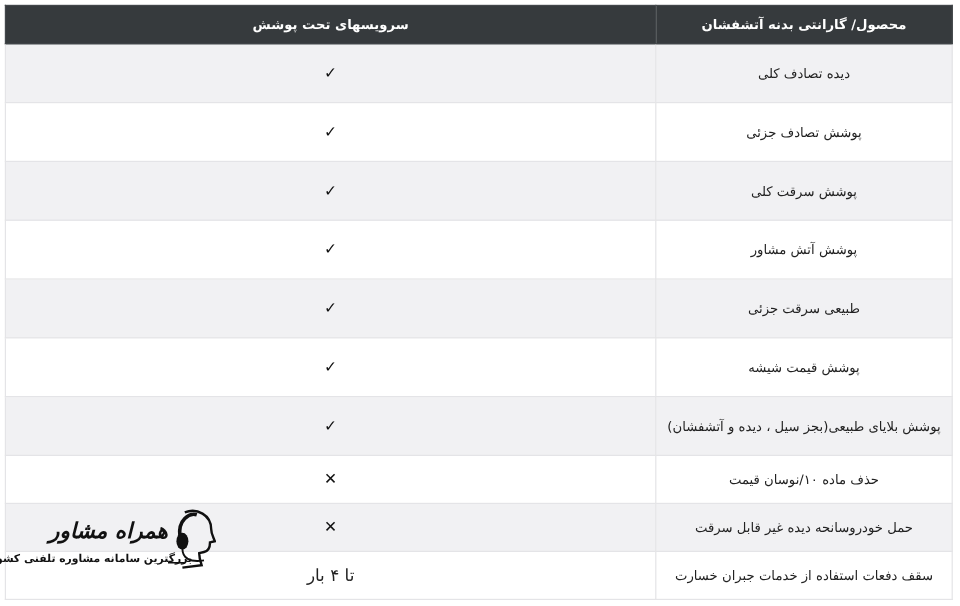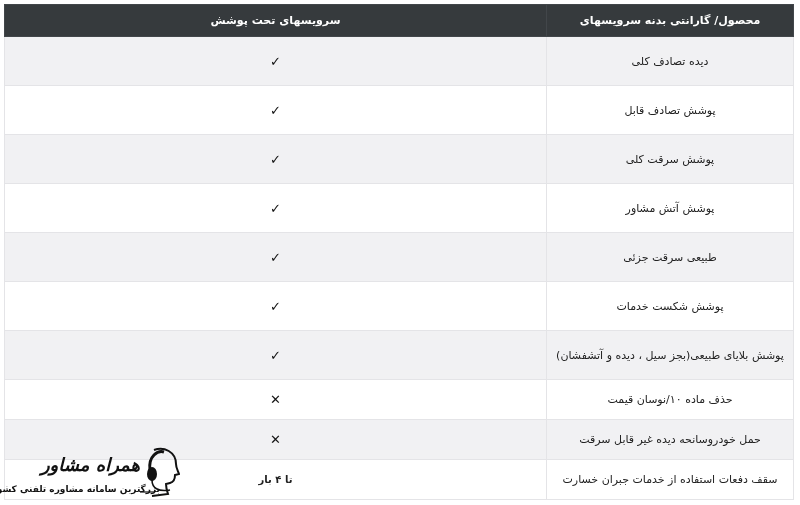--- a/index.html
+++ b/index.html
@@ -49,30 +49,30 @@
     tr.row.short td { height: 39px; }
     tr.row:nth-child(odd) td { background: #f1f1f3; }
     tr.row:nth-child(even) td { background: #ffffff; }
     .mark {
       display: inline-block;
       font-size: 13px;
       font-weight: bold;
       color: #111111;
     }
     .text-value {
-      font-size: 10px;
-      font-weight: bold;
+      font-size: 14px;
+      font-weight: normal;
       color: #222;
     }
 
     
     .logo {
       position: absolute;
       left: 4px;
-      top: 444px;
+      top: 421px;
       width: 180px;
       height: 58px;
       direction: rtl;
       text-align: right;
     }
     .logo-brand {
       position: absolute;
       right: 44px;
       top: 10px;
       font-family: "DejaVu Serif", serif;
@@ -99,47 +99,47 @@
       height: 56px;
     }
   </style>
 </head>
 <body>
 
 <div class="table-wrap">
   <table>
     <thead>
       <tr>
-        <th class="col-product">محصول/ گارانتی بدنه سرویسهای</th>
+        <th class="col-product">محصول/ گارانتی بدنه آتشفشان</th>
         <th class="col-services">سرویسهای تحت پوشش</th>
       </tr>
     </thead>
     <tbody>
       <tr class="row">
         <td>دیده تصادف کلی</td>
         <td><span class="mark">✓</span></td>
       </tr>
       <tr class="row">
-        <td>پوشش تصادف قابل</td>
+        <td>پوشش تصادف جزئی</td>
         <td><span class="mark">✓</span></td>
       </tr>
       <tr class="row">
         <td>پوشش سرقت کلی</td>
         <td><span class="mark">✓</span></td>
       </tr>
       <tr class="row">
         <td>پوشش آتش مشاور</td>
         <td><span class="mark">✓</span></td>
       </tr>
       <tr class="row">
         <td>طبیعی سرقت جزئی</td>
         <td><span class="mark">✓</span></td>
       </tr>
       <tr class="row">
-        <td>پوشش شکست خدمات</td>
+        <td>پوشش قیمت شیشه</td>
         <td><span class="mark">✓</span></td>
       </tr>
       <tr class="row">
         <td>پوشش بلایای طبیعی(بجز سیل ، دیده و آتشفشان)</td>
         <td><span class="mark">✓</span></td>
       </tr>
       <tr class="row short">
         <td>حذف ماده ۱۰/نوسان قیمت</td>
         <td><span class="mark">✕</span></td>
       </tr>

